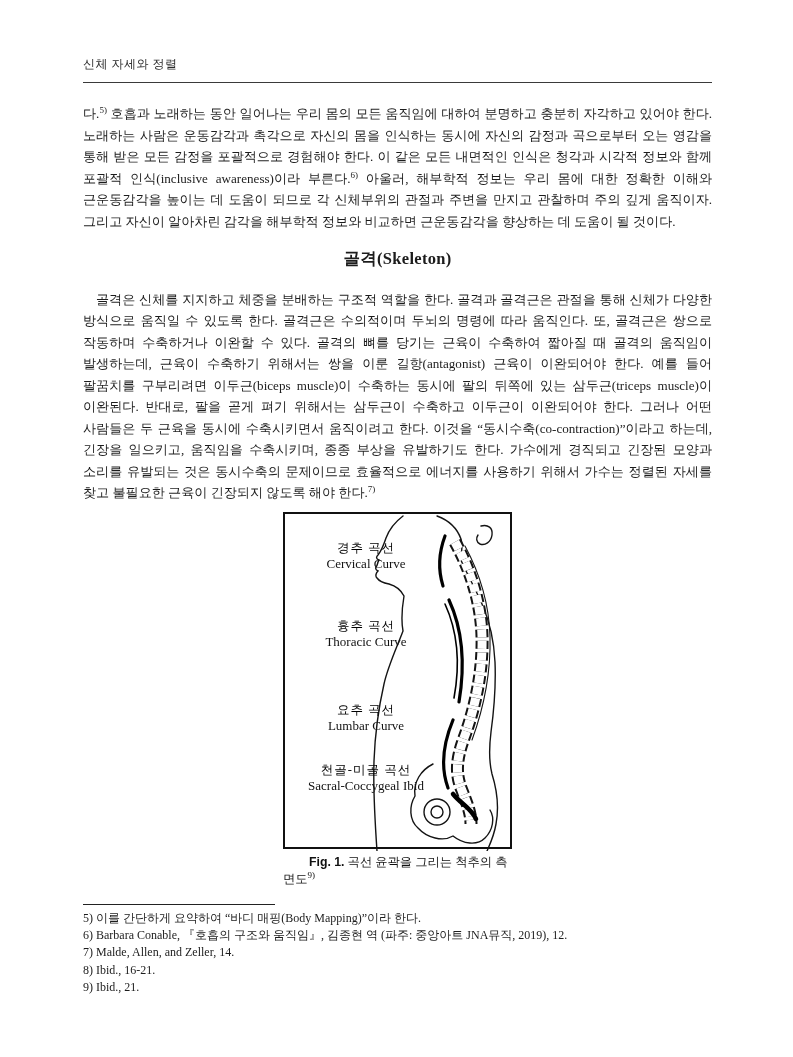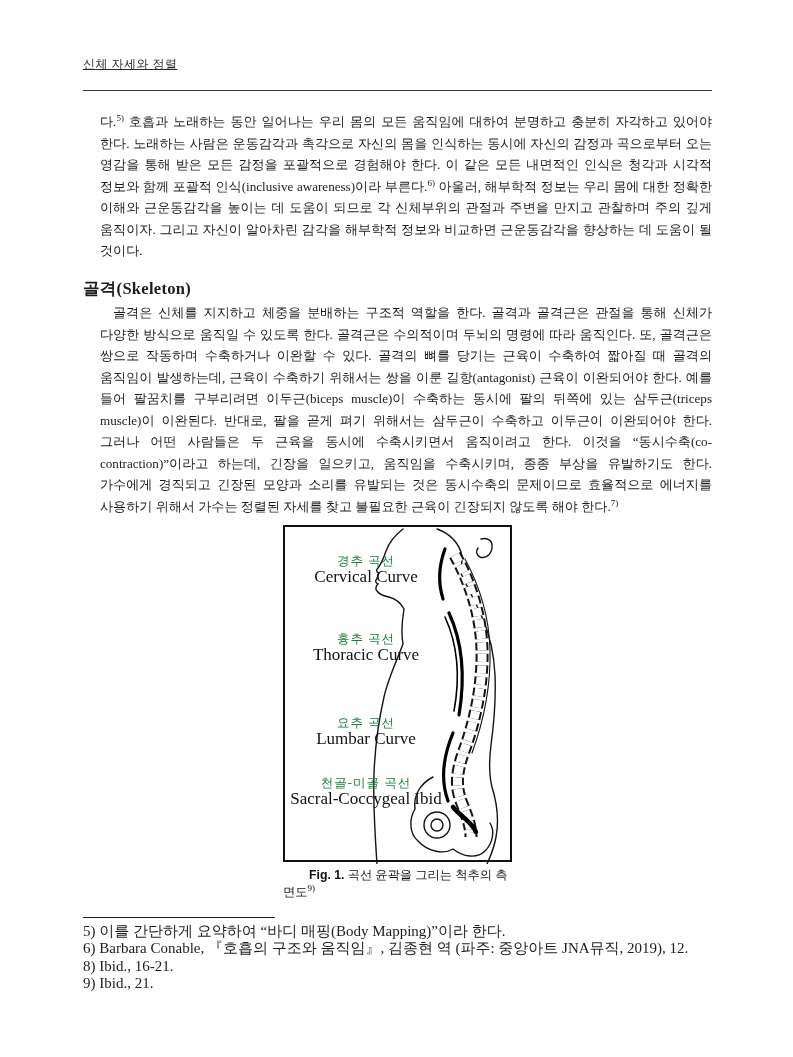--- a/index.html
+++ b/index.html
@@ -1,41 +1,41 @@
 <!DOCTYPE html>
 <html lang="ko"><head>
 <meta charset="utf-8">
 <style>
   * { margin:0; padding:0; box-sizing:border-box; }
   html,body { background:#ffffff; }
   body { width:793px; height:1057px; font-family:"Liberation Serif","DejaVu Serif",serif; color:#1c1c1c; }
   .page { width:793px; height:1057px; padding:56px 81px 0 83px; overflow:hidden; position:relative; }
 
-  .running-head { font-size:12px; color:#2a2a2a; padding-bottom:17px; border-bottom:1.2px solid #3a3a3a; letter-spacing:0.5px;text-decoration:underline; }
+  .running-head { font-size:12px; color:#2a2a2a; padding-bottom:9px; border-bottom:1.2px solid #3a3a3a; letter-spacing:0.5px; }
 
   .body-text { margin-top:20px; font-size:13.1px; line-height:21.5px; text-align:justify; color:#1c1c1c; word-break:keep-all; }
-  .body-text p { text-align:justify;margin-left:17px; }
+  .body-text p { text-align:justify; }
   sup.fn { font-size:9px; vertical-align:super; line-height:0; }
 
-  .section-heading { text-align:left; font-size:16.5px; font-weight:bold; margin:16px 0 3px 0; letter-spacing:0.3px; }
+  .section-heading { text-align:center; font-size:16.5px; font-weight:bold; margin:16px 0 19px 0; letter-spacing:0.3px; }
 
   .para-indent { text-indent:13px; }
 
   .figure-wrap { margin-top:8px; margin-left:200px; width:229px; }
   .figure-box { position:relative; width:229px; height:337px; border:2px solid #111; background:#fff; }
   .figure-box svg { position:absolute; inset:0; }
   .fig-label { position:absolute; left:2px; width:158px; text-align:center; line-height:16px; }
-  .fig-label .ko { font-size:12.5px; color:#15803d; letter-spacing:1px; }
-  .fig-label .en { font-size:17px; color:#111; }
+  .fig-label .ko { font-size:12.5px; color:#000000; letter-spacing:1px; }
+  .fig-label .en { font-size:13px; color:#111; }
   .fig-caption { margin-top:5px; font-size:12.3px; color:#111; }
   .fig-caption .cap-label { font-weight:bold; font-family:"Liberation Sans","DejaVu Sans",sans-serif;padding-left:26px; }
 
   .footnote-area { margin-top:16px; }
   .footnote-rule { width:192px; border-top:1.3px solid #222; margin-bottom:5px; }
-  .footnotes { list-style:none; font-size:15px; line-height:17.4px; color:#1c1c1c; }
+  .footnotes { list-style:none; font-size:12px; line-height:17.4px; color:#1c1c1c; }
 </style>
 </head>
 <body>
 
 <div class="page">
 
   <div class="running-head">신체 자세와 정렬</div>
 
   <div class="body-text">
     <p><span>다.</span><sup class="fn">5)</sup><span> 호흡과 노래하는 동안 일어나는 우리 몸의 모든 움직임에 대하여 분명하고 충분히 자각하고 있어야 한다. 노래하는 사람은 운동감각과 촉각으로 자신의 몸을 인식하는 동시에 자신의 감정과 곡으로부터 오는 영감을 통해 받은 모든 감정을 포괄적으로 경험해야 한다. 이 같은 모든 내면적인 인식은 청각과 시각적 정보와 함께 포괄적 인식(inclusive awareness)이라 부른다.</span><sup class="fn">6)</sup><span> 아울러, 해부학적 정보는 우리 몸에 대한 정확한 이해와 근운동감각을 높이는 데 도움이 되므로 각 신체부위의 관절과 주변을 만지고 관찰하며 주의 깊게 움직이자. 그리고 자신이 알아차린 감각을 해부학적 정보와 비교하면 근운동감각을 향상하는 데 도움이 될 것이다.</span></p>
@@ -96,18 +96,19 @@
     </div>
 
     <div class="fig-caption"><span class="cap-label">Fig. 1.</span><span> 곡선 윤곽을 그리는 척추의 측면도</span><sup class="fn">9)</sup></div>
   </div>
 
   <div class="footnote-area">
     <div class="footnote-rule"></div>
     <ul class="footnotes">
       <li>5) 이를 간단하게 요약하여 “바디 매핑(Body Mapping)”이라 한다.</li>
       <li>6) Barbara Conable, 『호흡의 구조와 움직임』, 김종현 역 (파주: 중앙아트 JNA뮤직, 2019), 12.</li>
+      <li>7) Malde, Allen, and Zeller, 14.</li>
       <li>8) Ibid., 16-21.</li>
       <li>9) Ibid., 21.</li>
     </ul>
   </div>
 
 </div>
 
 </body></html>

